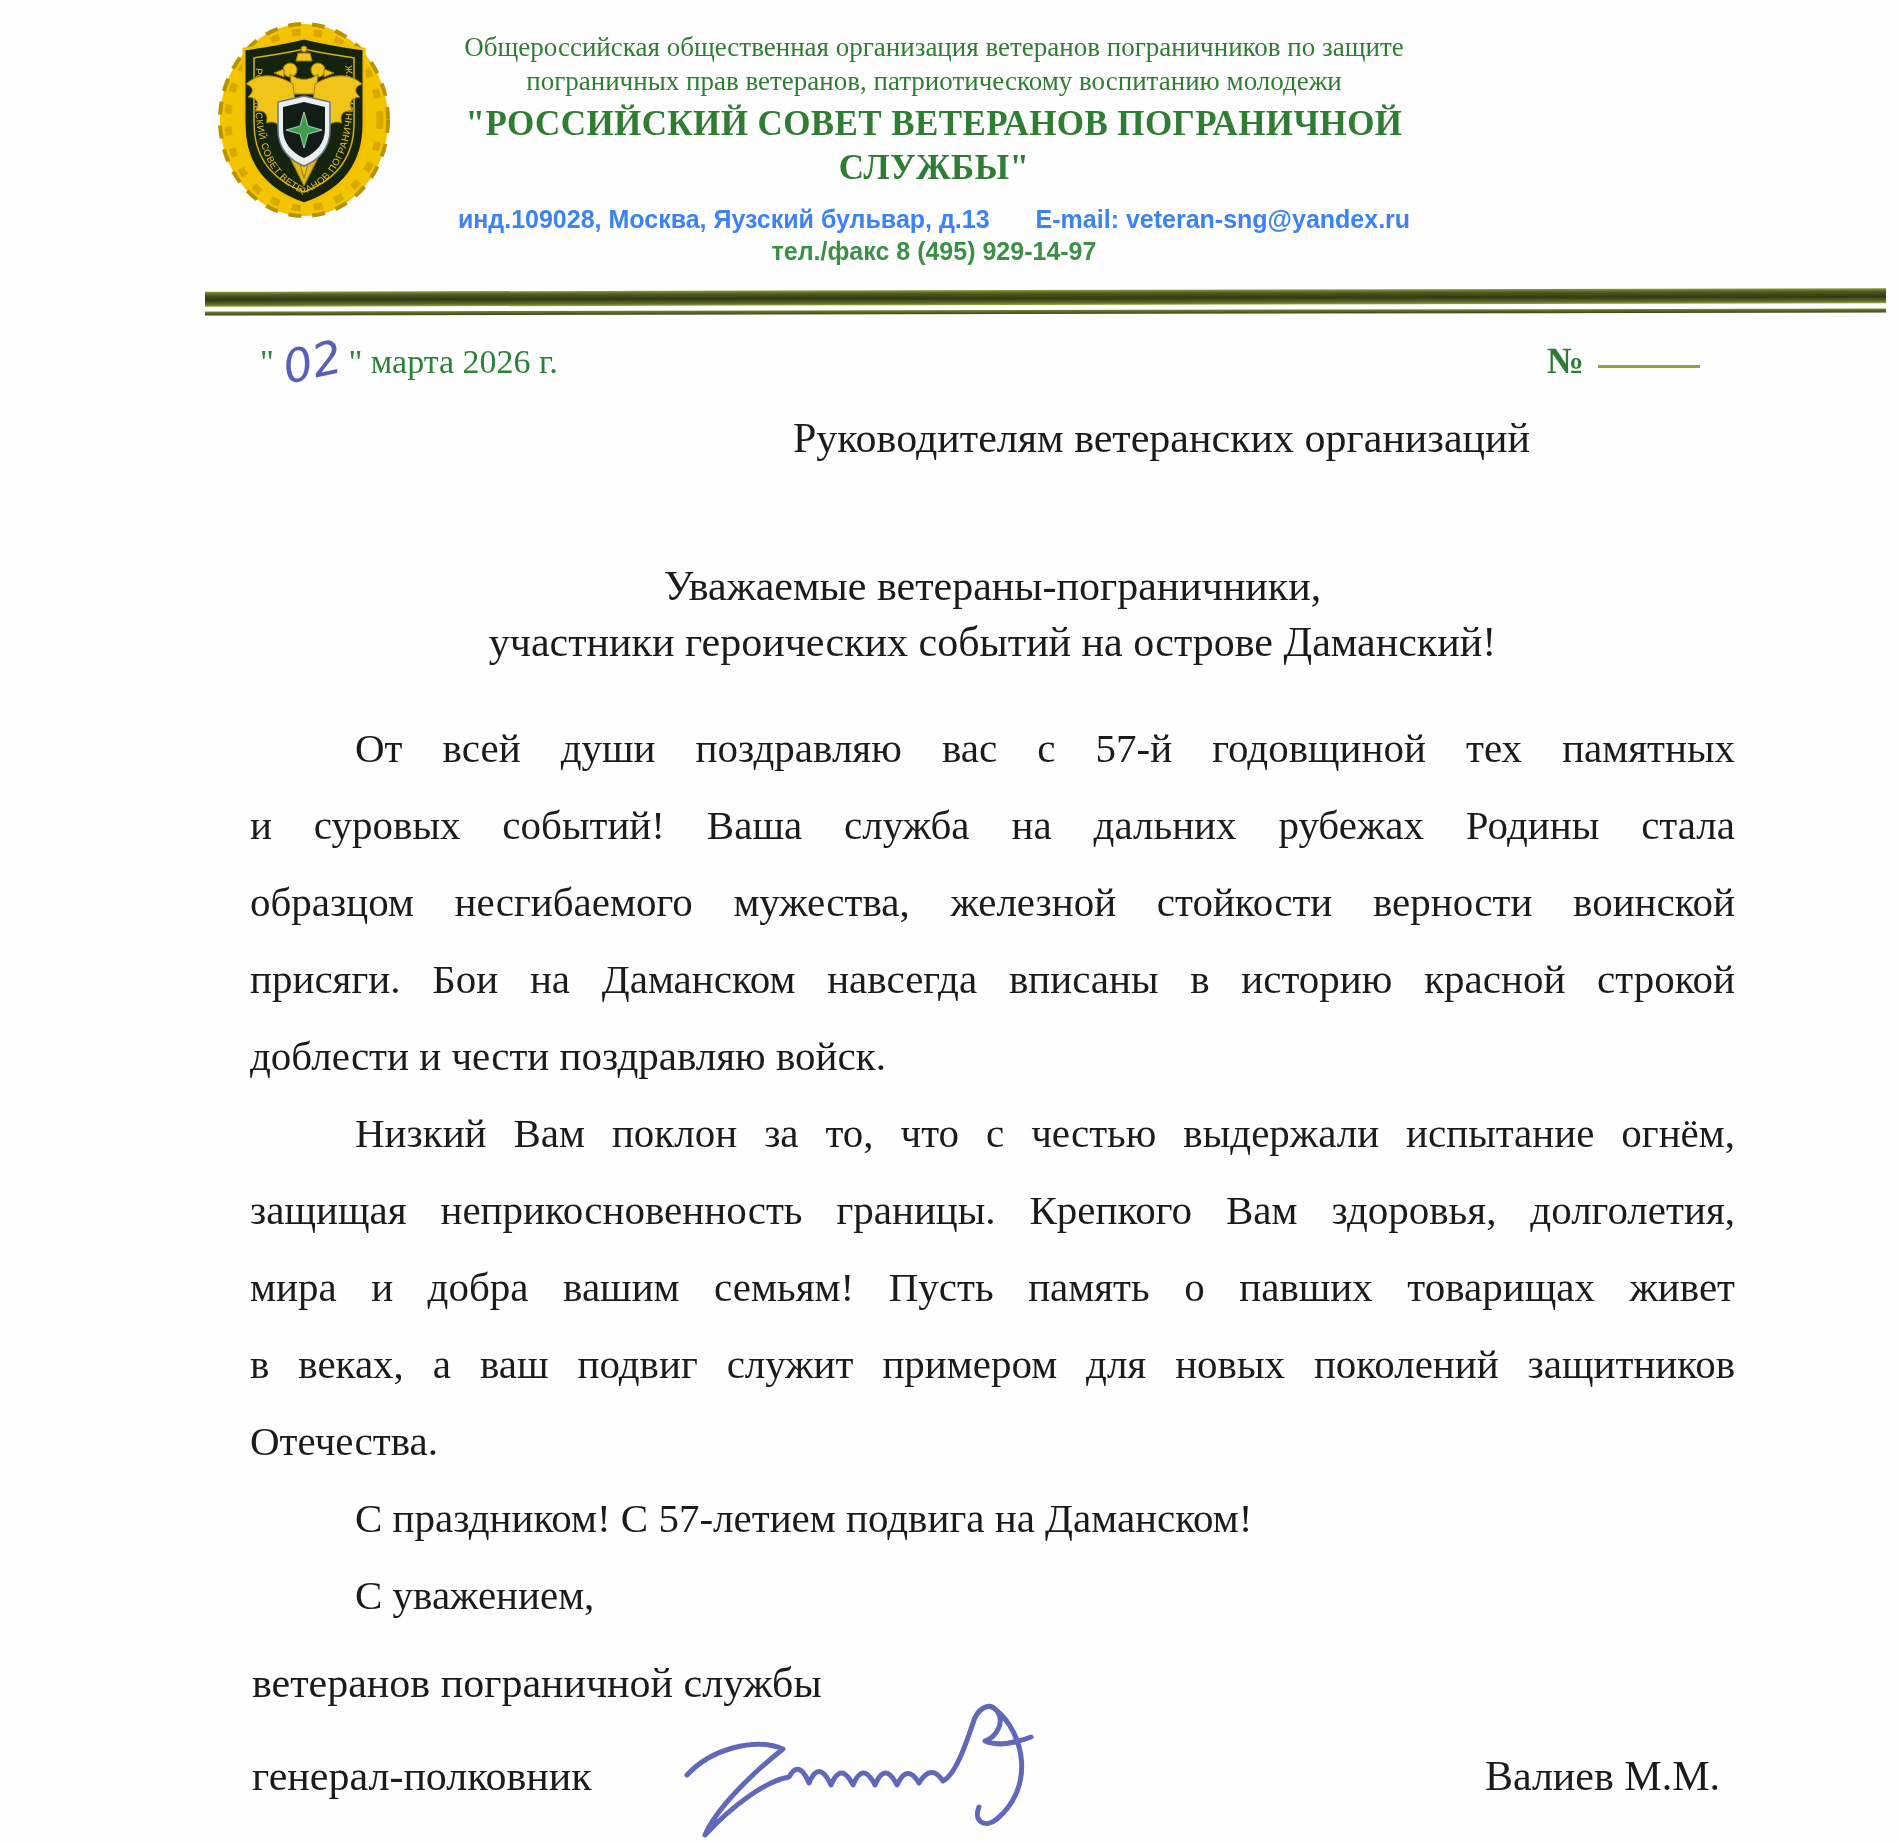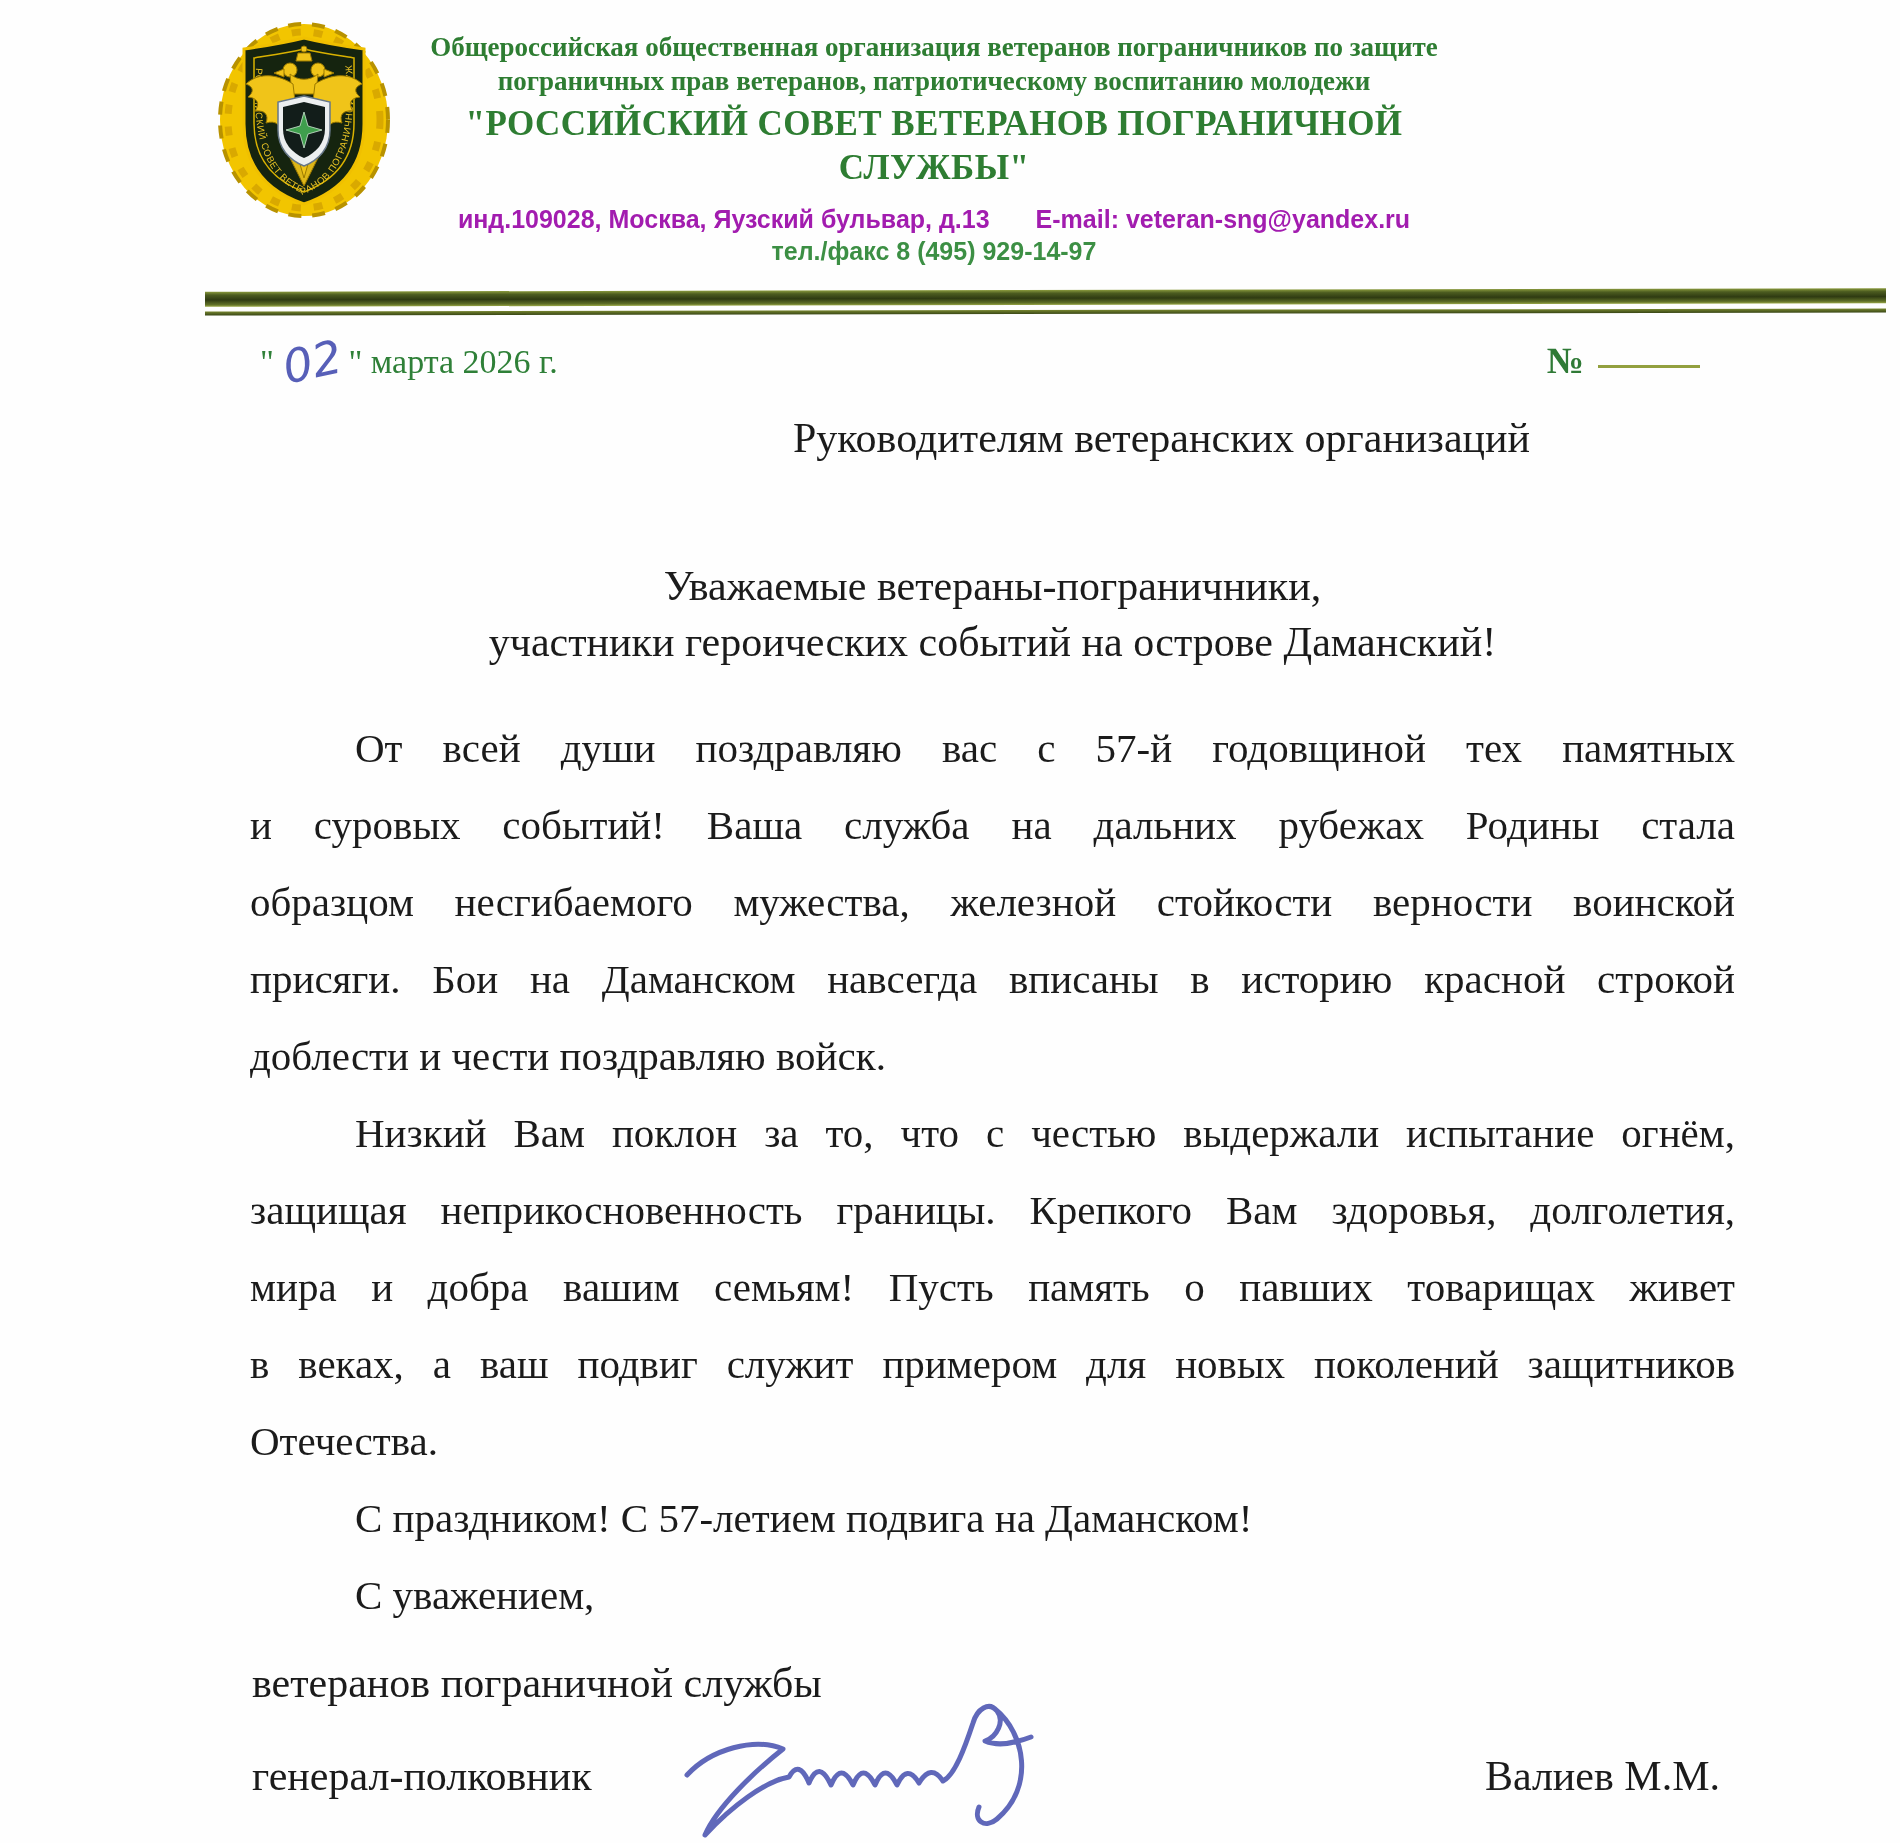--- a/index.html
+++ b/index.html
@@ -5,23 +5,23 @@
   html,body{margin:0;padding:0;background:#e9e9e9;}
   .page{
     position:relative;width:1900px;height:1843px;background:#fefefe;
     overflow:hidden;font-family:"Liberation Serif",serif;color:#1b1b1b;
     margin:0 auto;
   }
   
   .letterhead{display:flex;padding:22px 0 0 218px;}
   .emblem{width:176px;flex:0 0 auto;}
   .lh-text{width:1080px;text-align:center;padding-top:8px;}
-  .lh-line{font-weight:bold;color:#2e7d32;font-size:27px;line-height:34px;}
+  .lh-line{font-weight:normal;color:#2e7d32;font-size:27px;line-height:34px;}
   .lh-org{font-weight:bold;color:#2e7d32;font-size:35px;line-height:44px;margin-top:4px;letter-spacing:.4px;}
-  .lh-contact{margin-top:14px;font-family:"Liberation Sans",sans-serif;font-weight:bold;color:#a21caf;font-size:25px;line-height:30px;display:flex;justify-content:center;gap:46px;}
+  .lh-contact{margin-top:14px;font-family:"Liberation Sans",sans-serif;font-weight:bold;color:#3b82f6;font-size:25px;line-height:30px;display:flex;justify-content:center;gap:46px;}
   .lh-phone{margin-top:2px;font-family:"Liberation Sans",sans-serif;font-weight:bold;color:#3c8f44;font-size:25px;line-height:30px;text-align:center;}
   
   .rule-thick{height:15px;margin:24px 14px 0 205px;transform:rotate(-0.12deg);
     background:linear-gradient(180deg,#8a9a3d 0%,#4c5c20 22%,#2f3b12 55%,#5e6e27 85%,#98a645 100%);}
   .rule-thin{height:4px;margin:5px 14px 0 205px;transform:rotate(-0.1deg);
     background:linear-gradient(180deg,#77862f,#394716);}
   
   .meta-row{display:flex;justify-content:space-between;align-items:baseline;margin:16px 200px 0 260px;}
   .date-line{font-size:34px;color:#2f8038;}
   .hand-day{display:inline-block;font-family:"DejaVu Sans",sans-serif;font-style:italic;color:#575fb8;font-size:46px;transform:rotate(-12deg) translateY(5px);margin:0 8px;}

